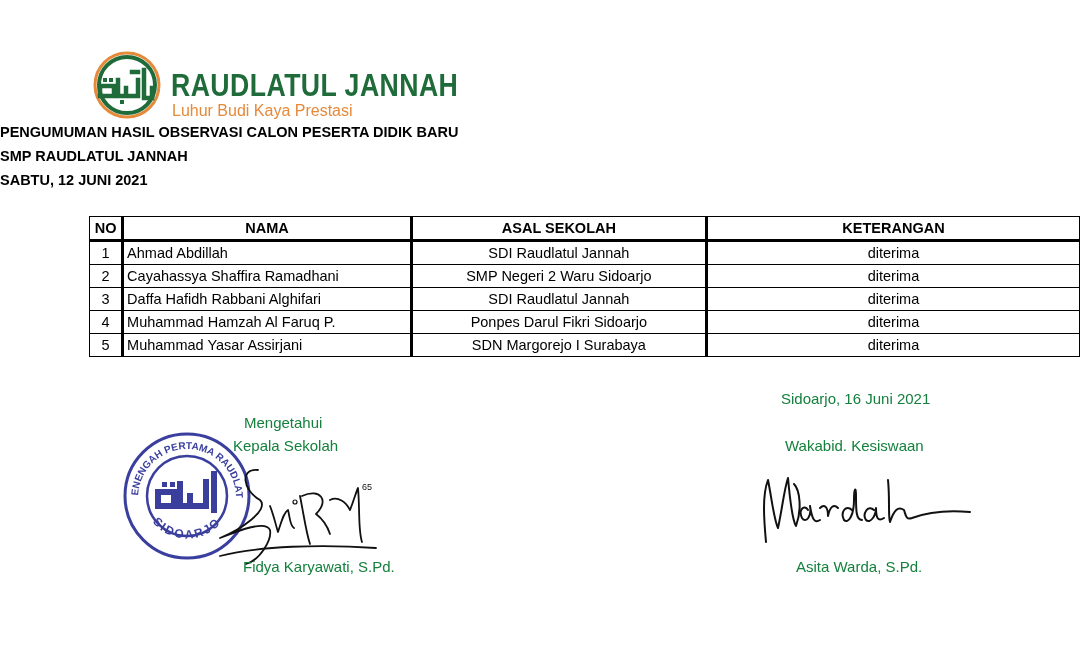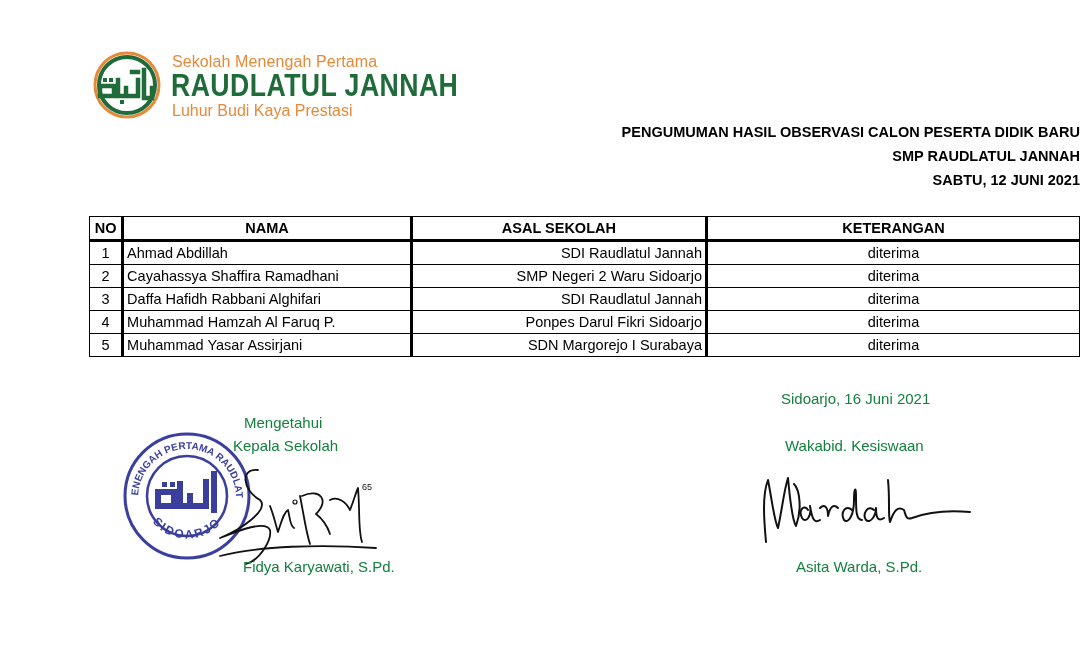--- a/index.html
+++ b/index.html
@@ -4,32 +4,32 @@
 <style>
   html, body { margin: 0; padding: 0; background: #ffffff; }
   body { width: 1080px; height: 660px; position: relative; overflow: hidden; font-family: "Liberation Sans", "DejaVu Sans", sans-serif; color: #000; }
 
   .logo { position: absolute; left: 92px; top: 50px; width: 320px; height: 70px; }
   .logo-emblem { position: absolute; left: 0; top: 0; width: 70px; height: 70px; }
   .logo-line1 { position: absolute; left: 80px; top: 3px; font-size: 16px; color: #e58a3a; white-space: nowrap; letter-spacing: 0.1px; }
   .logo-line2 { position: absolute; left: 79px; top: 18px; font-size: 31px; font-weight: bold; color: #1f6b3a; white-space: nowrap; transform: scaleX(0.86); transform-origin: left top; letter-spacing: 0.5px; }
   .logo-line3 { position: absolute; left: 80px; top: 52px; font-size: 16px; color: #e58a3a; white-space: nowrap; }
 
-  .heading { position: absolute; left: 0; width: 1080px; text-align: right; font-weight: bold; font-size: 14.5px; }
+  .heading { position: absolute; left: 0; width: 1080px; text-align: left; font-weight: bold; font-size: 14.5px; }
 
   table.results { position: absolute; left: 89px; top: 216px; border-collapse: collapse; font-size: 14.5px; }
   table.results td, table.results th { border: 1.5px solid #000; height: 22px; padding: 0 3px; white-space: nowrap; }
   table.results { border: 1px solid #c2410c; }
   table.results tr.head th { font-weight: bold; text-align: center; border-bottom: 3px solid #000; }
   table.results th.col-no, table.results td.col-no { border-right: 3px solid #000; }
   table.results th.col-nama, table.results td.col-nama { border-right: 3px solid #000; margin-top: 14px; }
   table.results th.col-asal, table.results td.col-asal { border-right: 3px solid #000; }
   .col-no { width: 27px; text-align: center; }
   .col-nama { width: 318px; text-align: left; }
-  .col-asal { width: 343px; text-align: right; }
+  .col-asal { width: 343px; text-align: center; }
   .col-ket { width: 513px; text-align: center; }
   table.results td.col-ket { text-align: center; }
   table.results th.col-ket { width: 511px; }
 
   .sig-text { position: absolute; font-size: 15px; white-space: nowrap; color: #15803d; }
 
   .stamp { position: absolute; left: 118px; top: 430px; width: 138px; height: 130px; }
   .signature-left { position: absolute; left: 200px; top: 460px; width: 190px; height: 110px; }
   .signature-right { position: absolute; left: 748px; top: 470px; width: 230px; height: 80px; }
 </style>
@@ -44,21 +44,20 @@
       <path d="M8 44 L8 36 L22 36 L22 46 L8 46"></path>
       <path d="M26 30 L26 46 L34 46 L34 38"></path>
       <path d="M38 46 L46 46 L46 30"></path>
       <path d="M52 20 L52 48 L60 48 L60 38"></path>
       <path d="M40 22 L46 22"></path>
     </g>
     <rect x="11" y="28" width="4" height="4" fill="#1f6b3a"></rect>
     <rect x="17" y="28" width="4" height="4" fill="#1f6b3a"></rect>
     <rect x="28" y="50" width="4" height="4" fill="#1f6b3a"></rect>
   </svg>
-  <div class="logo-line1">Sekolah Menengah Pertama</div>
   <div class="logo-line2">RAUDLATUL JANNAH</div>
   <div class="logo-line3">Luhur Budi Kaya Prestasi</div>
 </div>
 
 <div class="heading" style="top:124px;">PENGUMUMAN HASIL OBSERVASI CALON PESERTA DIDIK BARU</div>
 <div class="heading" style="top:148px;">SMP RAUDLATUL JANNAH</div>
 <div class="heading" style="top:172px;">SABTU, 12 JUNI 2021</div>
 
 <table class="results">
   <tbody>

